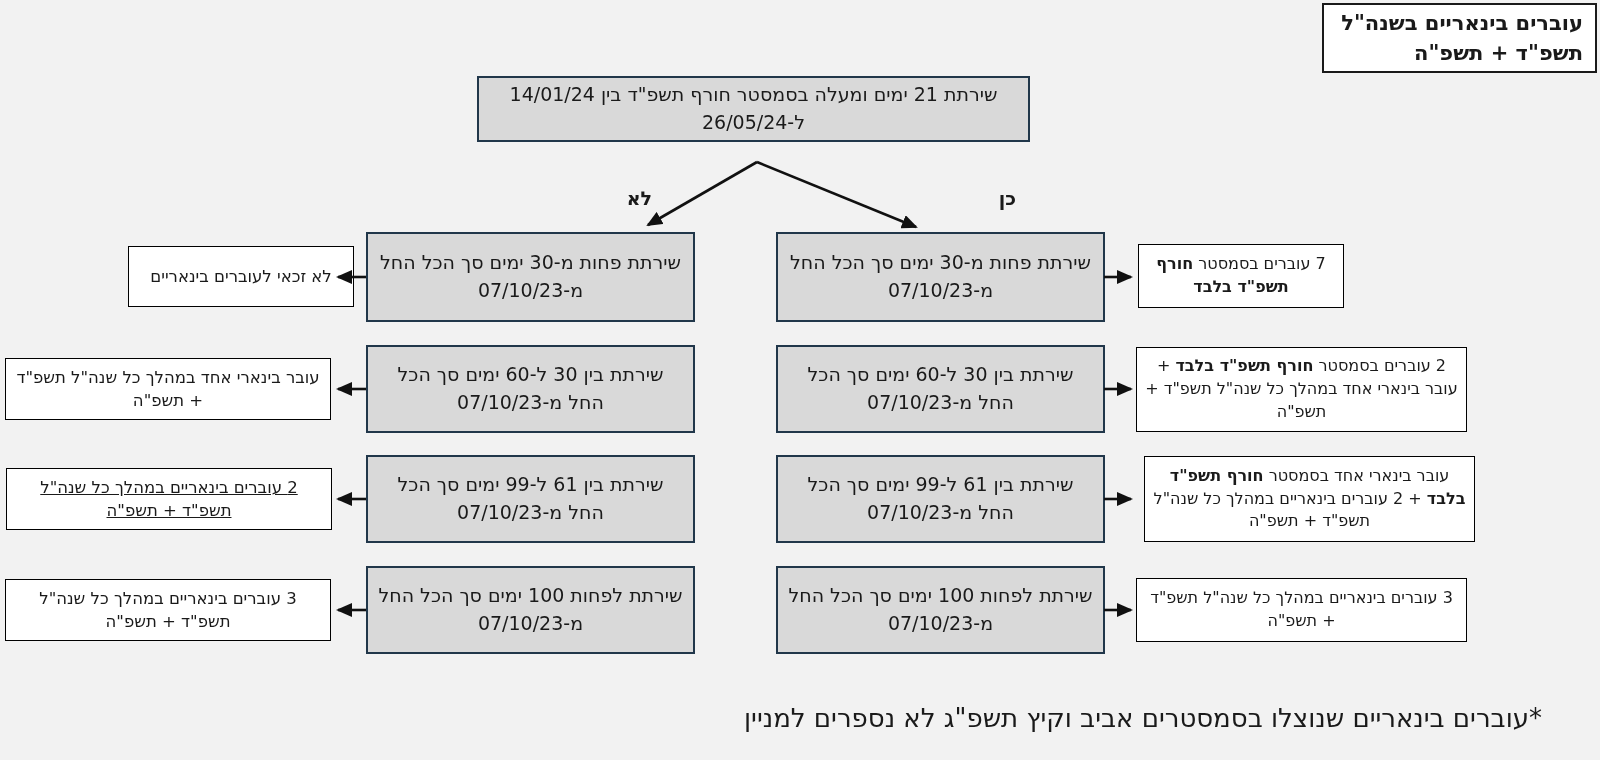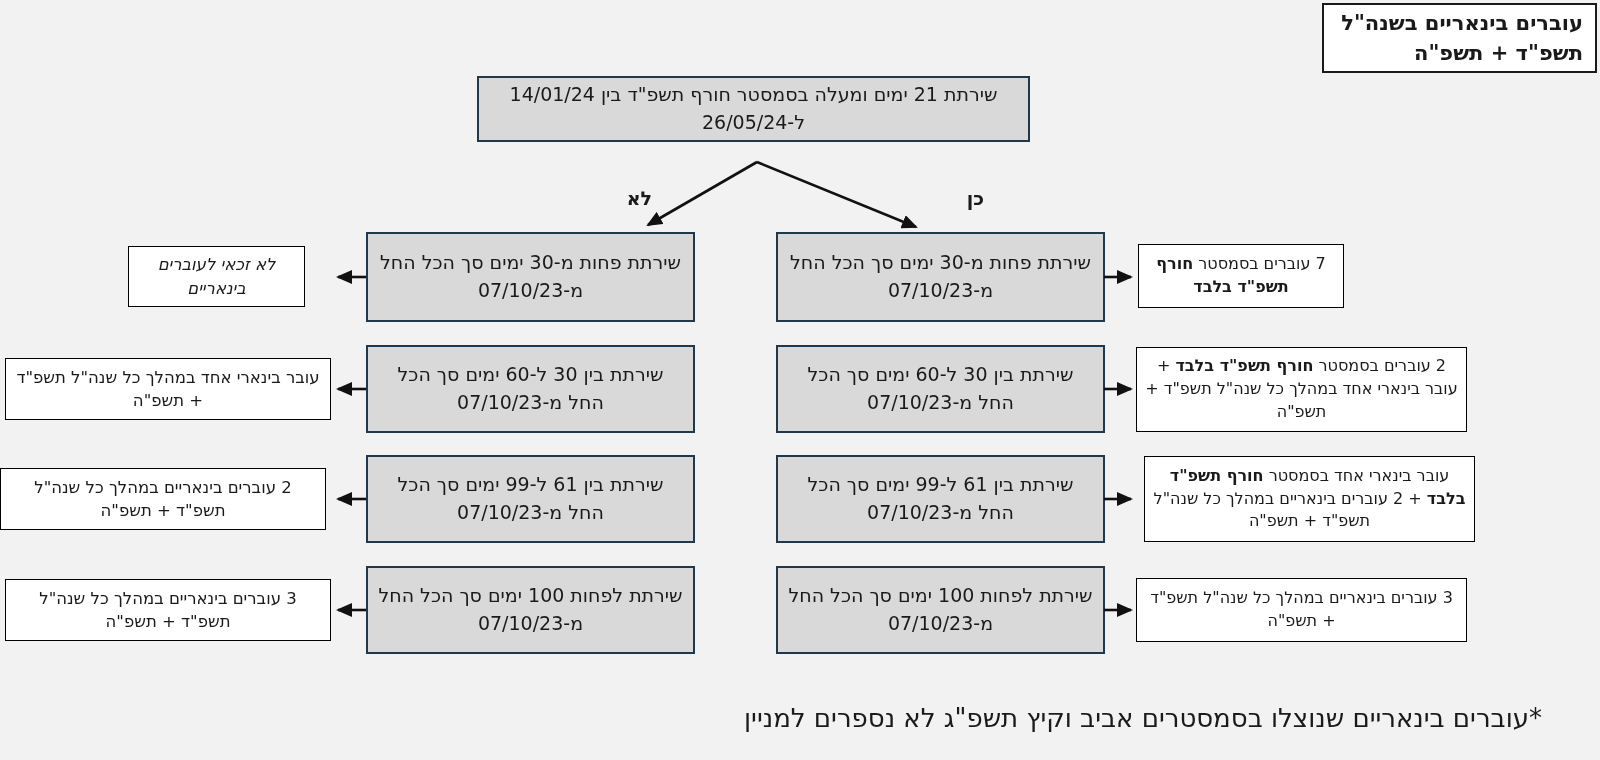--- a/index.html
+++ b/index.html
@@ -22,35 +22,35 @@
   .title-box{background:#ffffff;border:2px solid #1a1a1a;font-weight:700;font-size:21px;line-height:1.45;
        text-align:right;justify-content:flex-start;padding:4px 12px;}
   .branch-label{position:absolute;font-weight:700;font-size:19px;width:60px;text-align:right;direction:rtl;z-index:3;}
   .footnote{position:absolute;direction:rtl;font-size:26px;white-space:nowrap;z-index:2;}
   .b{font-weight:700;}
 
   
   #title-box{left:1322px;top:3px;width:275px;height:70px;}
   #root-box{left:477px;top:76px;width:553px;height:66px;}
   #lbl-no{left:592px;top:187px;}
-  #lbl-yes{left:924px;top:187px;}
+  #lbl-yes{left:956px;top:187px;}
 
   #nl1{left:366px;top:232px;width:329px;height:90px;}
   #nl2{left:366px;top:345px;width:329px;height:88px;}
   #nl3{left:366px;top:455px;width:329px;height:88px;}
   #nl4{left:366px;top:566px;width:329px;height:88px;}
 
   #yl1{left:776px;top:232px;width:329px;height:90px;}
   #yl2{left:776px;top:345px;width:329px;height:88px;}
   #yl3{left:776px;top:455px;width:329px;height:88px;}
   #yl4{left:776px;top:566px;width:329px;height:88px;}
 
-  #nw1{left:128px;top:246px;width:177px;height:61px;font-style:italic;}
+  #nw1{left:128px;top:246px;width:226px;height:61px;}
   #nw2{left:5px;top:358px;width:326px;height:62px;}
-  #nw3{left:0;top:468px;width:326px;height:62px;}
+  #nw3{left:6px;top:468px;width:326px;height:62px;text-decoration:underline;}
   #nw4{left:5px;top:579px;width:326px;height:62px;}
 
   #yw1{left:1138px;top:244px;width:206px;height:64px;}
   #yw2{left:1136px;top:347px;width:331px;height:85px;}
   #yw3{left:1144px;top:456px;width:331px;height:86px;}
   #yw4{left:1136px;top:578px;width:331px;height:64px;}
 
   #footnote{right:58px;top:703px;}
 </style>
 </head>

